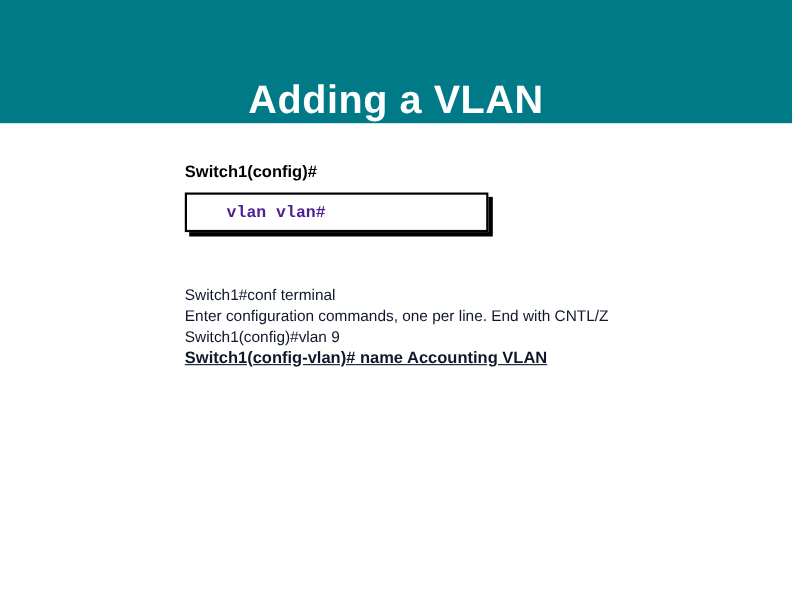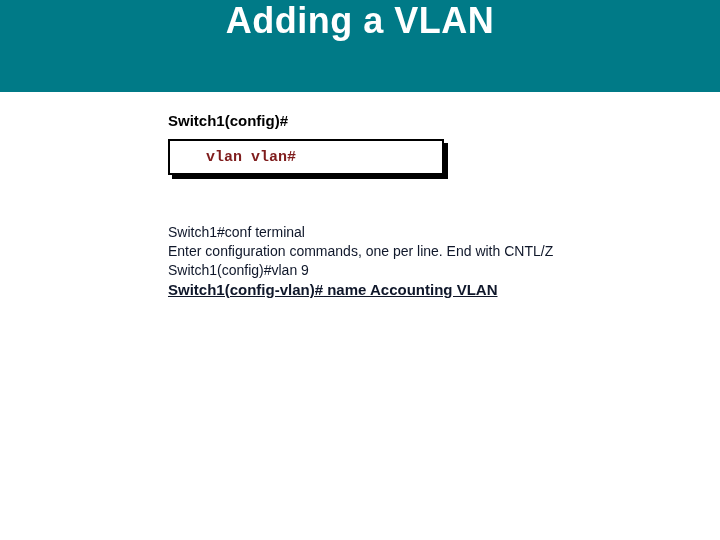--- a/index.html
+++ b/index.html
@@ -4,34 +4,34 @@
   <style>
     * { box-sizing: border-box; margin: 0; padding: 0; }
     html, body { width: 720px; height: 540px; }
     body {
       background: #ffffff;
       font-family: Arial, Helvetica, sans-serif;
       overflow: hidden;
     }
     .title-band {
       width: 720px;
-      height: 92px;
+      height: 112px;
       background: #007a87;
       display: flex;
-      align-items: flex-start;
+      align-items: flex-end;
       justify-content: center;
     }
     .title-text {
       color: #ffffff;
       font-size: 36px;
       font-weight: bold;
       letter-spacing: 0.5px;
     }
     .content {
-      padding: 20px 0 0 168px;
+      padding: 36px 0 0 168px;
       width: 579px;
     }
     .prompt-line {
       font-size: 15px;
       font-weight: bold;
       color: #000;
       margin-bottom: 10px;
     }
     .code-box-wrap {
       position: relative;
@@ -56,21 +56,21 @@
       background: #ffffff;
       border: 2px solid #000;
       display: flex;
       align-items: center;
       padding-left: 36px;
     }
     .code-box-text {
       font-family: "Courier New", Courier, monospace;
       font-size: 15px;
       font-weight: bold;
-      color: #7f1d1d;
+      color: #4c1d95;
     }
     .transcript {
       font-size: 14px;
       color: #0f172a;
       line-height: 1.35;
     }
     .transcript .line {
       white-space: nowrap;
     }
     .bold { font-weight: bold; font-size: 15px; text-decoration: underline; }

